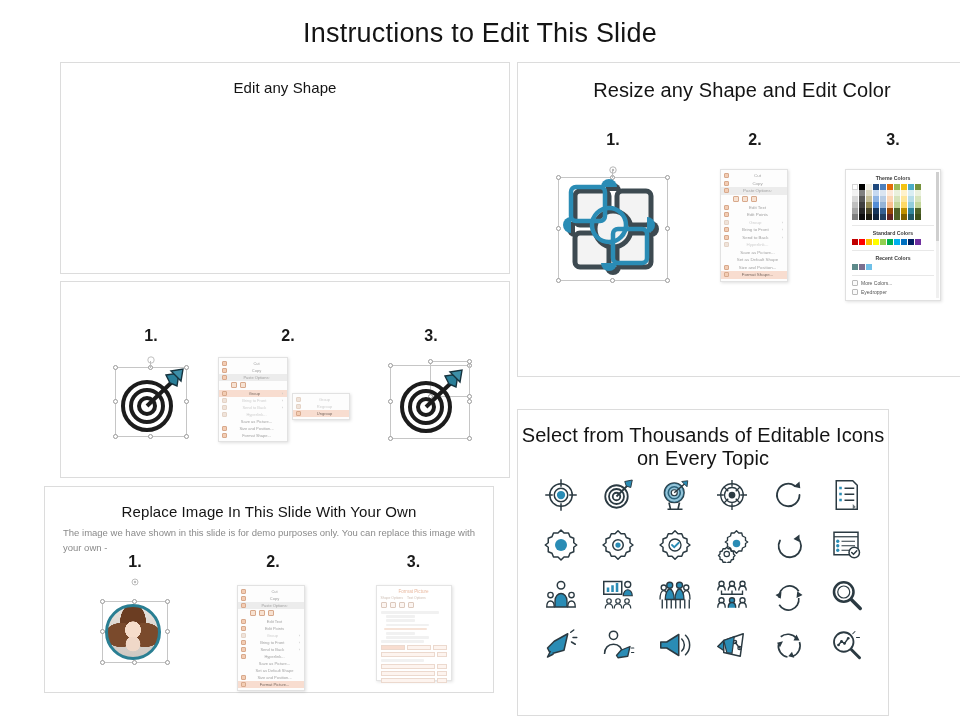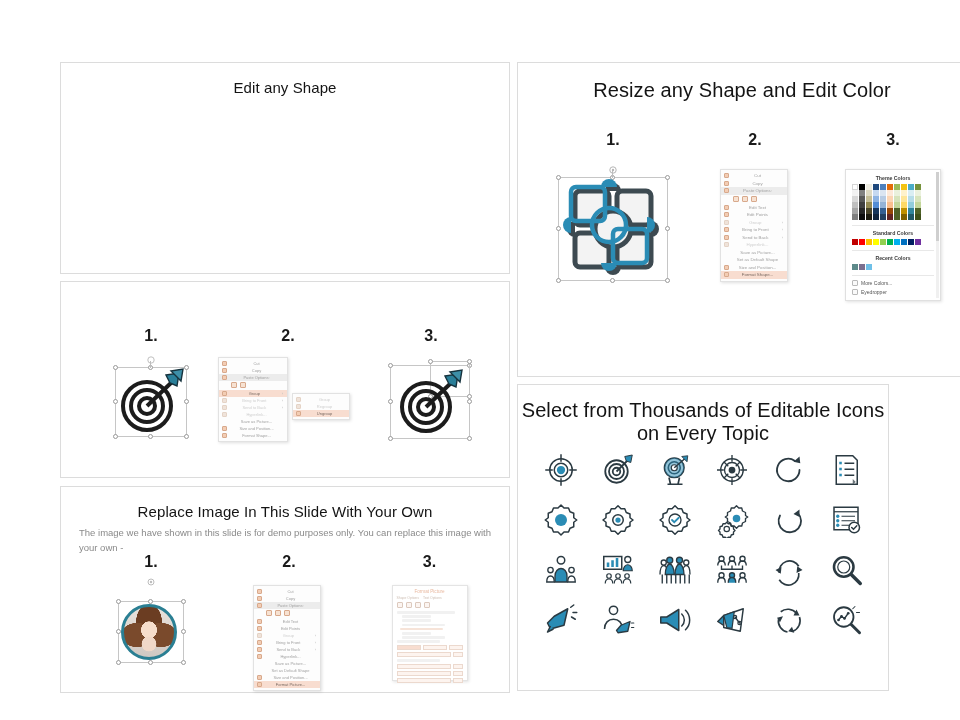--- a/index.html
+++ b/index.html
@@ -21,23 +21,23 @@
   }
 
   .panel {
     position: absolute;
     border: 1px solid #dcdcdc;
     background: #fff;
     margin-left: 33px;
   }
   .p-left1 { left: 27px; top: 62px; width: 450px; height: 212px; }
   .p-left2 { left: 27px; top: 281px; width: 450px; height: 197px; }
-  .p-left3 { left: 27px; top: 486px; width: 450px; height: 207px; }
+  .p-left3 { left: 11px; top: 486px; width: 450px; height: 207px; }
   .p-right1 { left: 484px; top: 62px; width: 450px; height: 315px; }
-  .p-right2 { left: 484px; top: 384px; width: 372px; height: 307px; }
+  .p-right2 { left: 484px; top: 409px; width: 372px; height: 307px; }
 
   .panel-title {
     text-align: center; font-size: 15px; font-weight: 400;
     color: #141414; margin-top: 16px; letter-spacing: .1px;
   }
   .panel-title.big { font-size: 20px; }
   .panel-sub {
     text-align: center; font-size: 9px; font-style: italic;
     color: #7a7a7a; margin-top: 4px;
   }
@@ -180,20 +180,21 @@
   .sm-gear {
     position: absolute; left: 50%; margin-left: -5px; top: -14px;
     width: 10px; height: 10px; opacity: .65;
   }
 </style>
 </head>
 <body>
 
 <div class="slide">
 
+  <div class="page-title">Instructions to Edit This Slide</div>
 
   <div class="panel p-left1">
     <div class="panel-title">Edit any Shape</div>
   </div>
 
   <div class="panel p-left2">
 
     <div class="step" style="left:30px; top:45px; width:120px;">
       <div class="step-num">1.</div>
       <div class="stage" style="width:84px;height:86px;margin-top:14px;">

